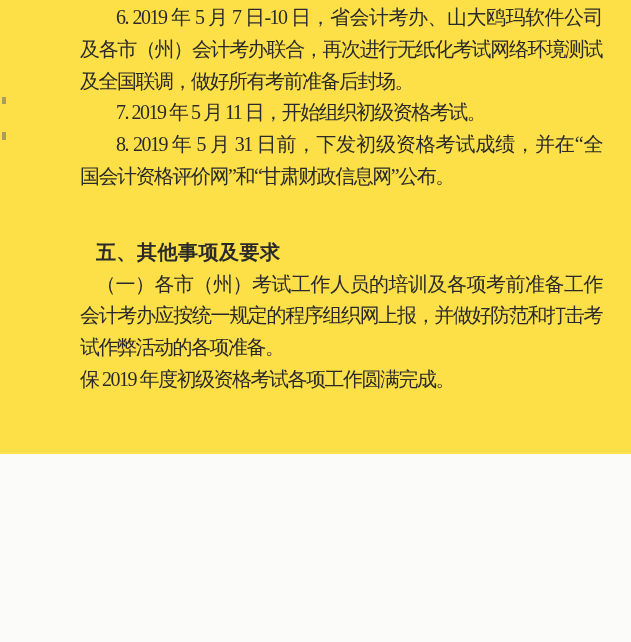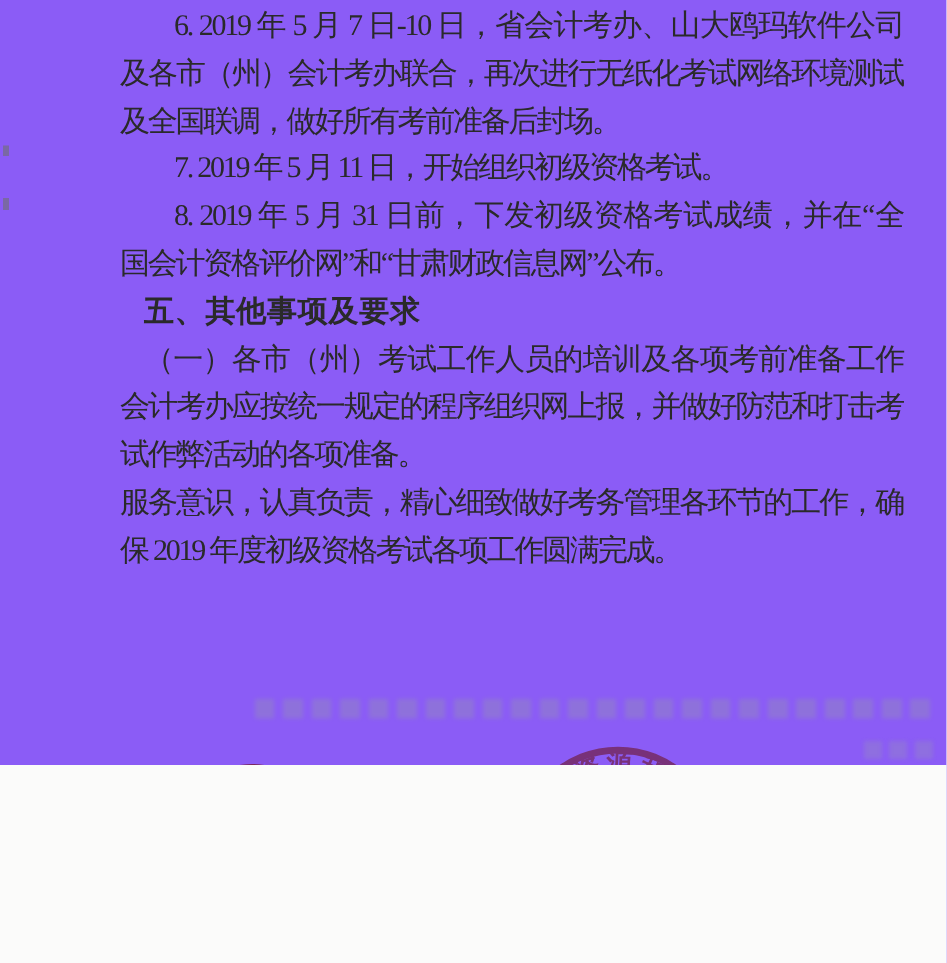--- a/index.html
+++ b/index.html
@@ -1,27 +1,27 @@
 <!DOCTYPE html>
 <html><head>
 <meta charset="utf-8">
 <style>
   html,body{margin:0;padding:0;}
   body{width:631px;height:642px;background:#fbfbfa;overflow:hidden;
        font-family:"Liberation Serif","DejaVu Serif",serif;}
-  .page{position:relative;width:631px;height:510px;background:#8b5cf6;overflow:hidden;}
+  .page{position:relative;width:631px;height:454px;background:#fde047;overflow:hidden;}
 
   
   .body-text{position:absolute;left:80px;top:2px;width:522px;color:#2a2a2a;
              font-size:20px;line-height:31.8px;letter-spacing:-1.5px;}
   .ln{height:31.8px;white-space:nowrap;}
   .full{text-align:justify;text-align-last:justify;white-space:normal;}
   .ind-num{text-indent:36px;}
   .ind-cjk{text-indent:16px;}
-  .bold{font-weight:bold;letter-spacing:0.5px;}
+  .bold{font-weight:bold;letter-spacing:0.5px;margin-top:44px;}
 
   
   .sig{position:absolute;color:#222;white-space:nowrap;}
   .sig-left-org{left:108px;top:569px;font-size:20px;letter-spacing:0.4px;}
   .sig-right-org{left:301px;top:570px;font-size:19px;letter-spacing:-2.4px;}
   .sig-date{left:355px;top:599px;font-size:19px;letter-spacing:-0.5px;}
 
   
   .seal{position:absolute;mix-blend-mode:multiply;}
   .seal-left{left:100px;top:508px;opacity:.93;}
@@ -54,21 +54,20 @@
     <div class="ln ind-num full">6. 2019 年 5 月 7 日-10 日，省会计考办、山大鸥玛软件公司</div>
     <div class="ln full">及各市（州）会计考办联合，再次进行无纸化考试网络环境测试</div>
     <div class="ln">及全国联调，做好所有考前准备后封场。</div>
     <div class="ln ind-num">7. 2019 年 5 月 11 日，开始组织初级资格考试。</div>
     <div class="ln ind-num full">8. 2019 年 5 月 31 日前，下发初级资格考试成绩，并在“全</div>
     <div class="ln">国会计资格评价网”和“甘肃财政信息网”公布。</div>
     <div class="ln ind-cjk bold">五、其他事项及要求</div>
     <div class="ln ind-cjk full">（一）各市（州）考试工作人员的培训及各项考前准备工作</div>
     <div class="ln full">会计考办应按统一规定的程序组织网上报，并做好防范和打击考</div>
     <div class="ln">试作弊活动的各项准备。</div>
-    <div class="ln full">服务意识，认真负责，精心细致做好考务管理各环节的工作，确</div>
     <div class="ln">保 2019 年度初级资格考试各项工作圆满完成。</div>
   </div>
 
   <div class="bleed bleed-row1"></div>
   <div class="bleed bleed-row2"></div>
   <div class="bleed bleed-col1"></div>
   <div class="bleed bleed-row3"></div>
   <div class="speck speck1"></div>
   <div class="speck speck2"></div>
 

